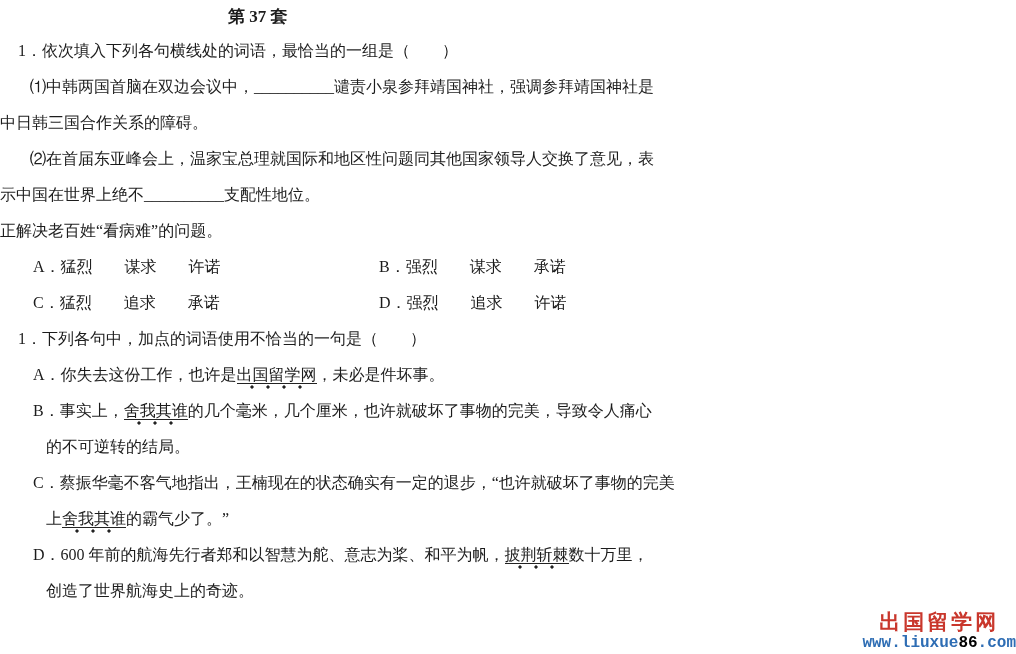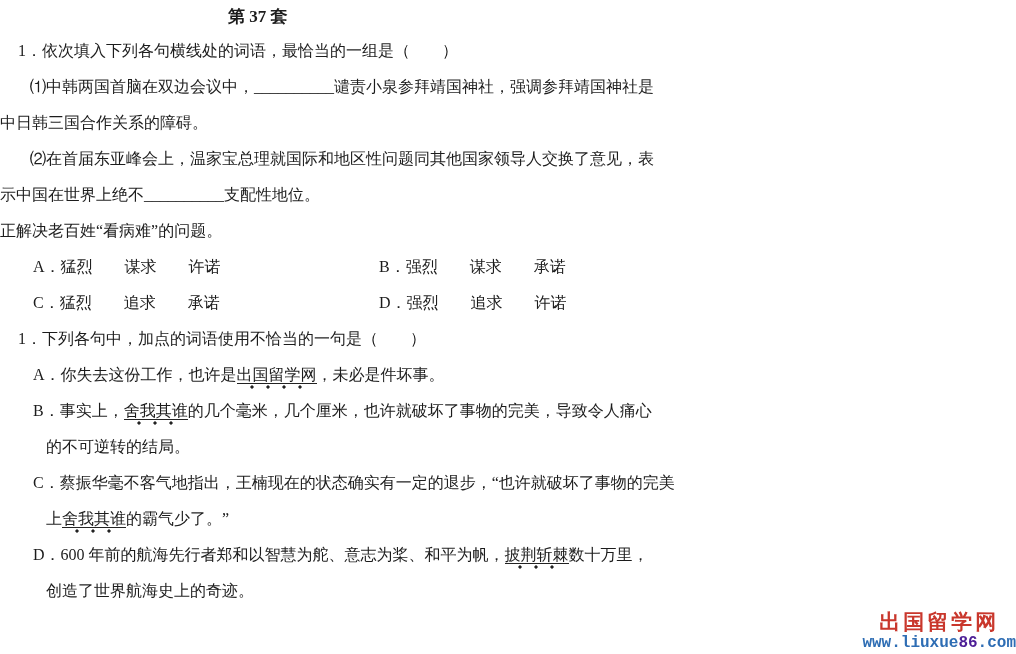--- a/index.html
+++ b/index.html
@@ -56,21 +56,21 @@
     font-size:21px;font-weight:bold;
     color:#c9372c;
     letter-spacing:3px;
     white-space:pre;
   }
   .wm-url{
     font-size:16px;font-weight:bold;
     color:#2e6db4;
     white-space:pre;
   }
-  .wm-red{color:#4c1d95;margin-top:32px;}
+  .wm-red{color:#000000;margin-top:32px;}
 </style>
 </head>
 <body>
 
 <div class="page">
 
   <div class="title">第 37 套</div>
 
   <div class="ln ind-q">1．依次填入下列各句横线处的词语，最恰当的一组是（　　）</div>
 

